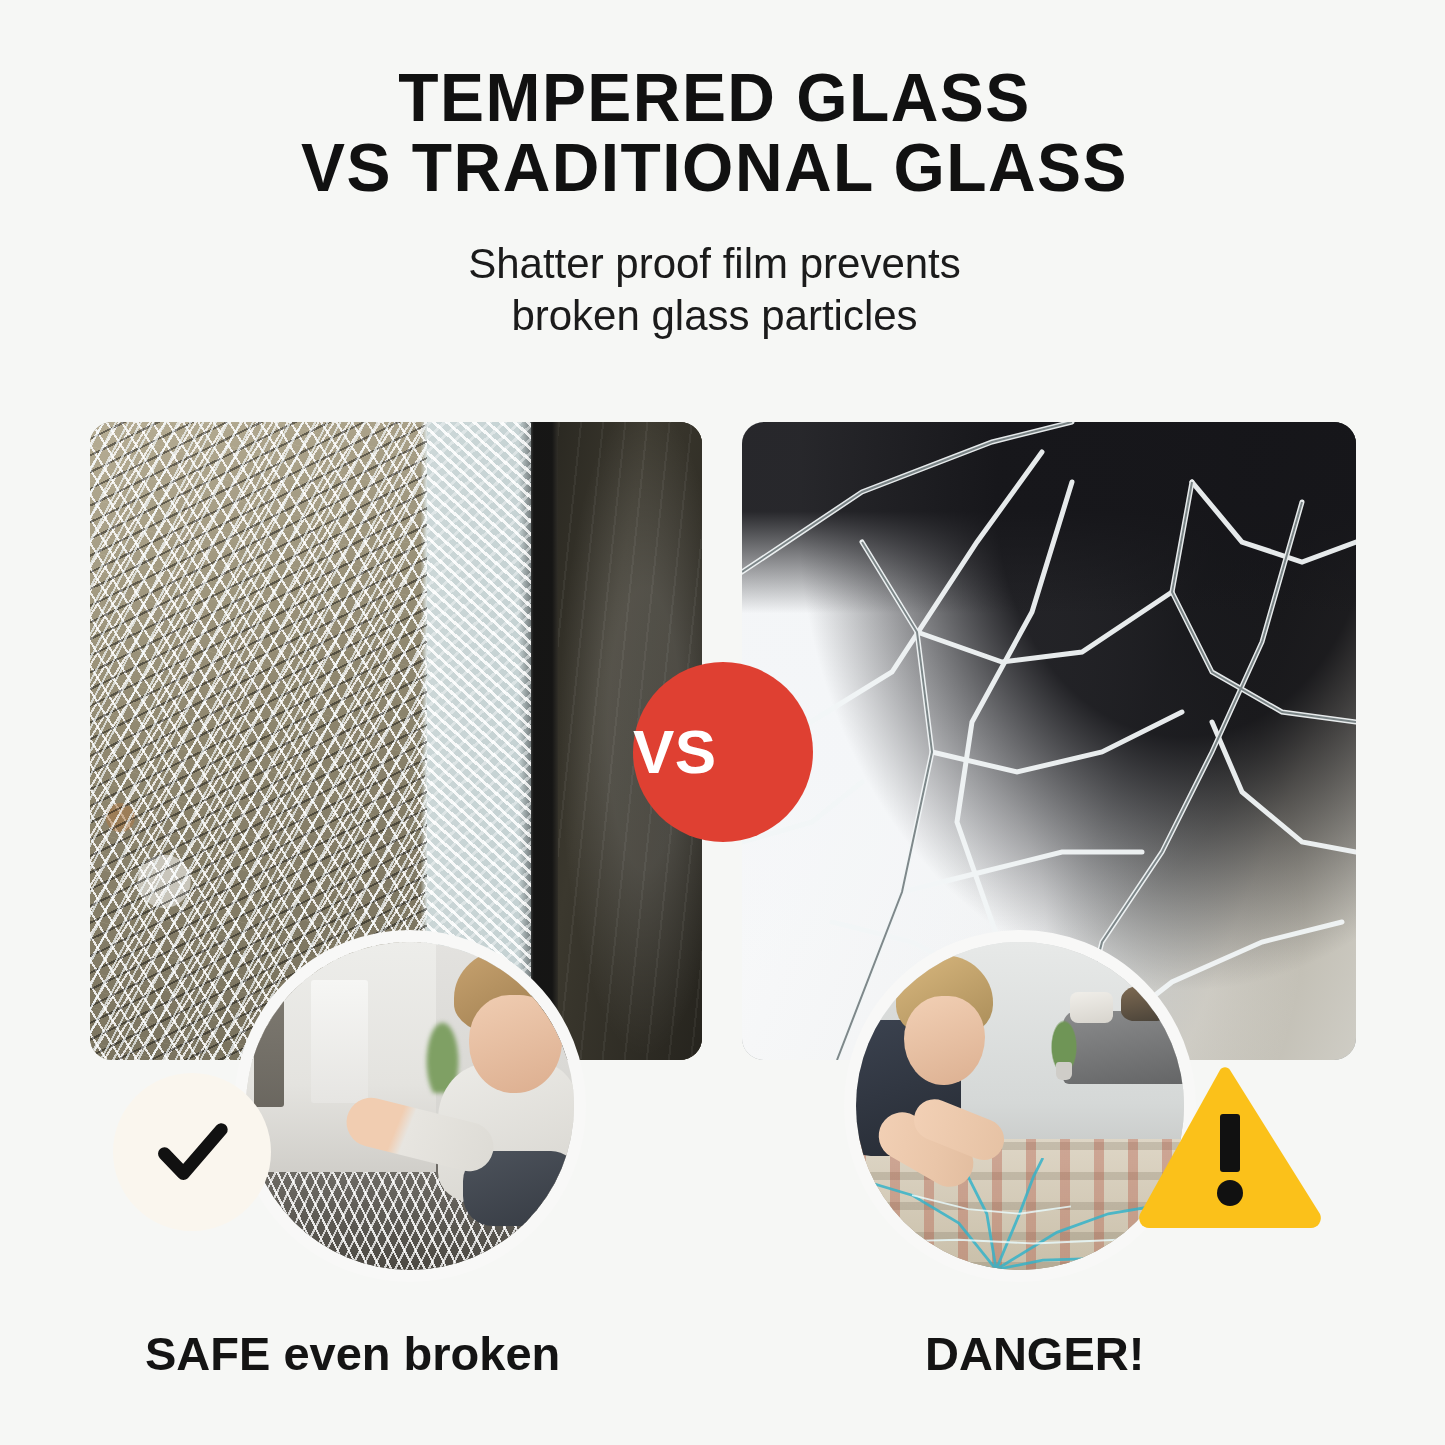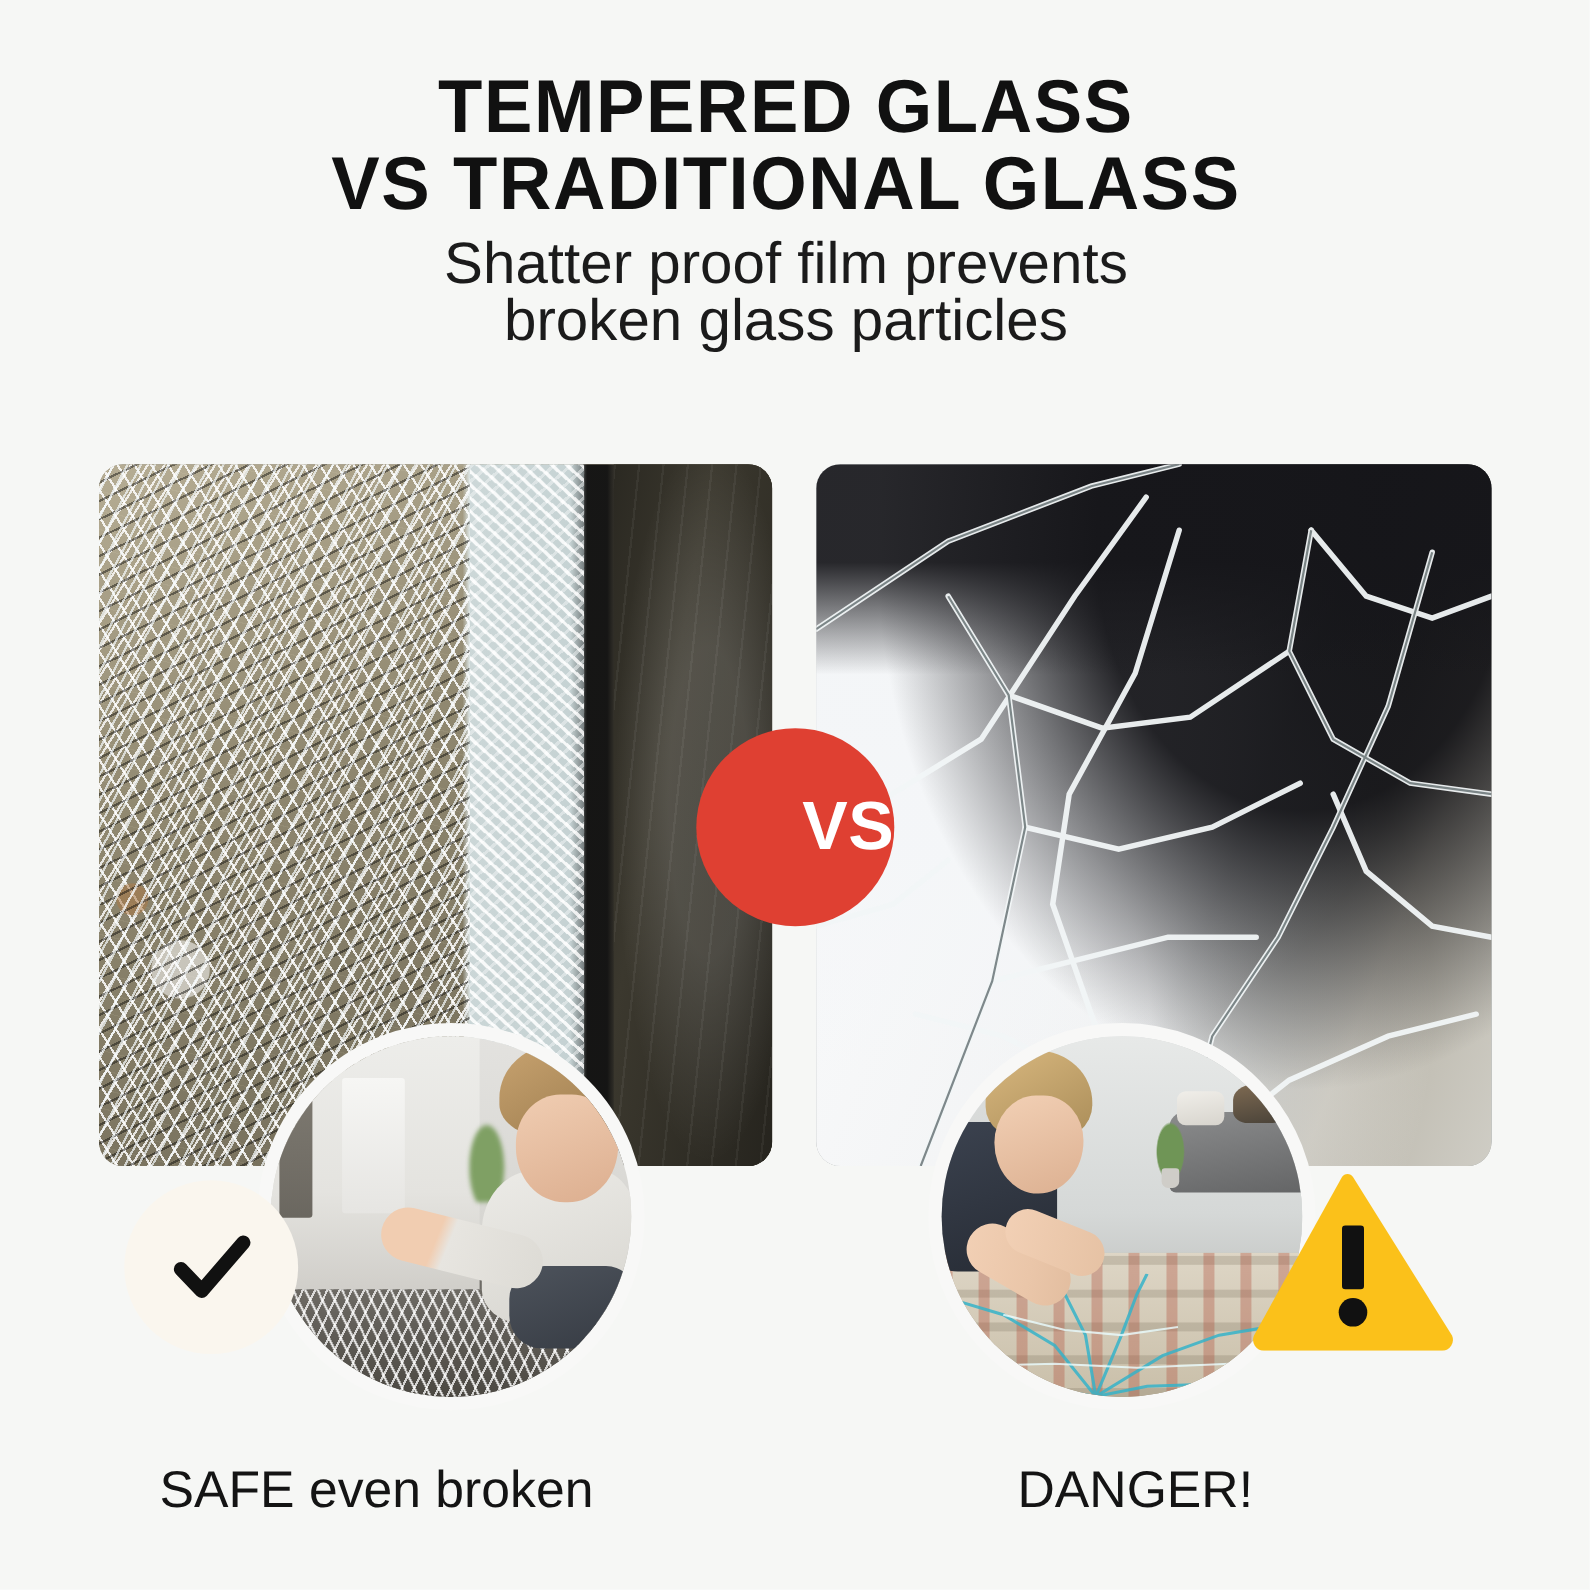--- a/index.html
+++ b/index.html
@@ -22,23 +22,23 @@
     font-size:68px;
     line-height:70px;
     letter-spacing:1.5px;
     margin:0;
     white-space:pre-line;
     transform:scaleX(0.97);
   }
   .subtitle{
     color:#1b1b1b;
     font-weight:400;
-    font-size:53px;
+    font-size:42px;
     line-height:52px;
-    margin:12px 0 0 0;
+    margin:36px 0 0 0;
     white-space:pre-line;
   }
 
   
   .panel{
     position:absolute;
     border-radius:22px;
     overflow:hidden;
   }
   .panel-left{ left:90px; top:422px; width:612px; height:638px;
@@ -111,21 +111,21 @@
       radial-gradient(ellipse at 12% 78%, rgba(248,249,250,.95) 0 30%, rgba(248,249,250,0) 64%);
   }
   .shards{position:absolute;inset:0;}
   .shards svg{width:100%;height:100%;display:block;}
 
   
   .vs-badge{
     position:absolute;left:633px;top:662px;width:180px;height:180px;
     border-radius:50%;
     background:#DF4032;
-    display:flex;align-items:center;justify-content:flex-end;
+    display:flex;align-items:center;justify-content:flex-start;
     z-index:6;
   }
   .vs-badge span{
     color:#ffffff;font-weight:800;font-size:62px;letter-spacing:0.5px;
     line-height:1;
   }
 
   
   .inset{
     position:absolute;border-radius:50%;overflow:hidden;
@@ -276,21 +276,21 @@
 
   .warn-badge{
     position:absolute;left:1135px;top:1062px;width:190px;height:166px;
     z-index:7;
   }
   .warn-badge svg{width:100%;height:100%;display:block;}
 
   
   .caption{
     position:absolute;
-    color:#141414;font-size:47px;font-weight:400;line-height:1;
+    color:#141414;font-size:47px;font-weight:700;line-height:1;
     white-space:nowrap;
   }
   .caption-left{left:145px;top:1330px;}
   .caption-right{left:925px;top:1330px;text-align:center;}
 </style>
 </head>
 <body>
 
 <div class="stage">
 

